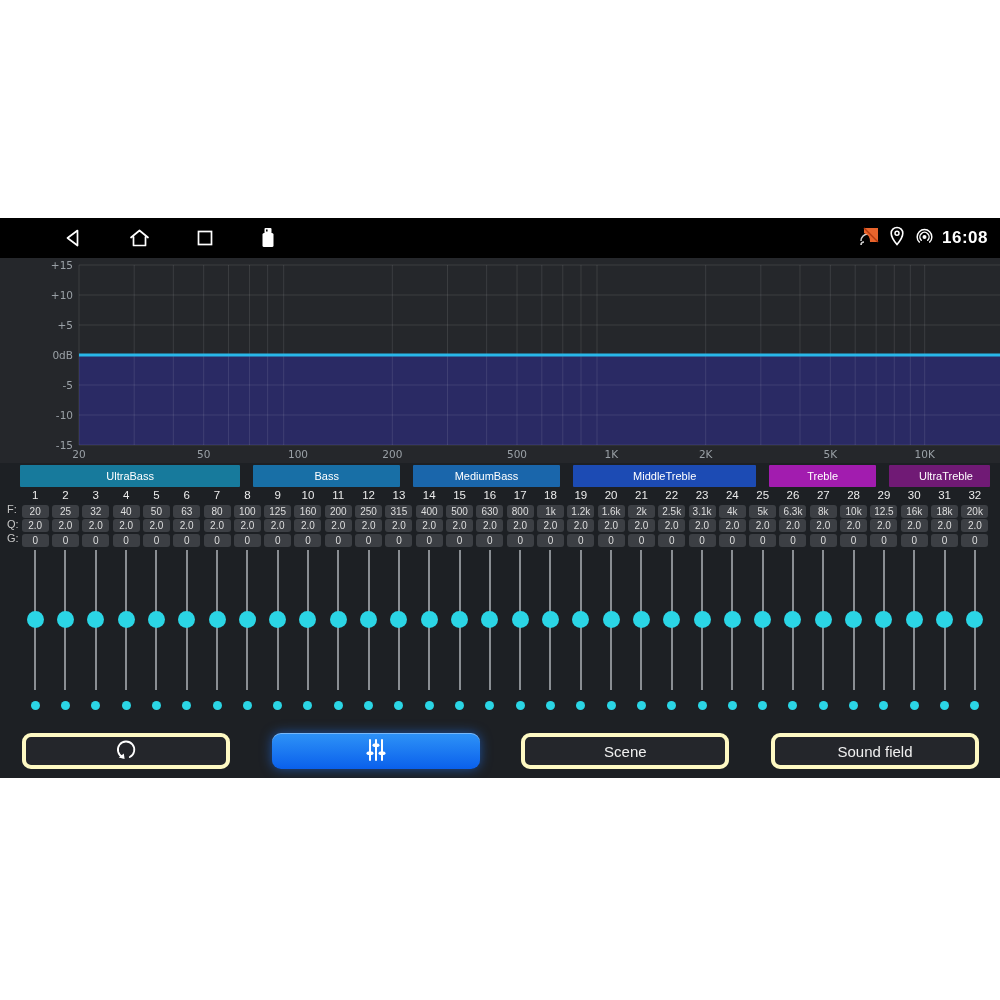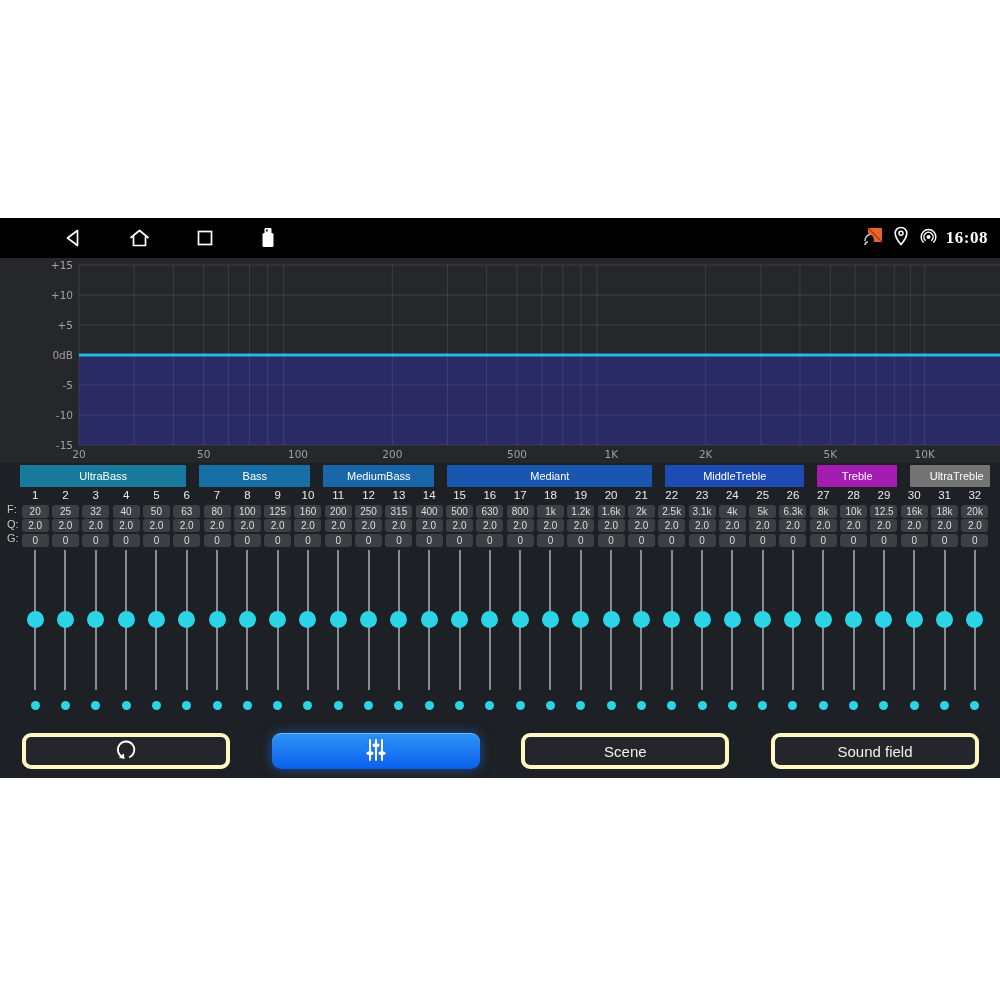--- a/index.html
+++ b/index.html
@@ -1,21 +1,21 @@
 <!DOCTYPE html>
 <html><head>
 <meta charset="utf-8">
 <style>
   html,body{margin:0;padding:0;}
   .page{width:1000px;height:1000px;background:#ffffff;position:relative;
         font-family:"Liberation Sans",sans-serif;overflow:hidden;}
   .app{position:absolute;top:218px;left:0;width:1000px;height:560px;background:#1d2024;overflow:hidden;}
 
   
-  .status-bar{height:40px;background:#000;display:flex;align-items:center;font-family:Liberation Serif, serif;}
+  .status-bar{height:40px;background:#000;display:flex;align-items:center;}
   .nav-icons{display:flex;gap:44px;padding-left:62px;align-items:center;}
   .nav-icons svg{display:block;}
   .sys-icons{margin-left:auto;display:flex;align-items:center;gap:6px;padding-right:12px;}
   .time{color:#fff;font-size:17px;font-weight:bold;letter-spacing:.5px;}
 
   
   .graph{position:absolute;top:40px;left:0;width:1000px;height:205px;background:#25272b;padding-left:36px;}
   .graph svg{display:block;}
   .ax{fill:#9aa0a6;font-size:10.5px;font-family:"DejaVu Sans",sans-serif;}
 
@@ -158,24 +158,23 @@
           <text x="794.3545360505717" y="200" text-anchor="middle" class="ax">5K</text>
           <text x="888.6772680252858" y="200" text-anchor="middle" class="ax">10K</text>
           <text x="983" y="200" text-anchor="middle" class="ax">20K</text>
         </svg>
     </div>
 
     <div class="bands" id="bands-row">
         <div class="band-seg" style="flex: 6 1 0%; background: rgb(23, 122, 156);">UltraBass</div>
         <div class="band-seg" style="flex: 4 1 0%; background: rgb(24, 111, 166);">Bass</div>
         <div class="band-seg" style="flex: 4 1 0%; background: rgb(26, 102, 171);">MediumBass</div>
-        <div class="band-seg" style="flex: 7.4 1 0%; background: rgb(25, 86, 173);">Mediant</div>
         <div class="band-seg" style="flex: 5 1 0%; background: rgb(28, 75, 180);">MiddleTreble</div>
         <div class="band-seg" style="flex: 2.9 1 0%; background: #a21caf;">Treble</div>
-        <div class="band-seg" style="flex: 2.4 1 0%; background: #737373; padding-left: 13px;">UltraTreble</div>
+        <div class="band-seg" style="flex: 2.4 1 0%; background: #701a75; padding-left: 13px;">UltraTreble</div>
       </div>
 
     <div class="row-labels">
       <div>F:</div>
       <div>Q:</div>
       <div>G:</div>
     </div>
 
     <div class="eq-columns" id="eq-columns">
         <div class="eq-col">

